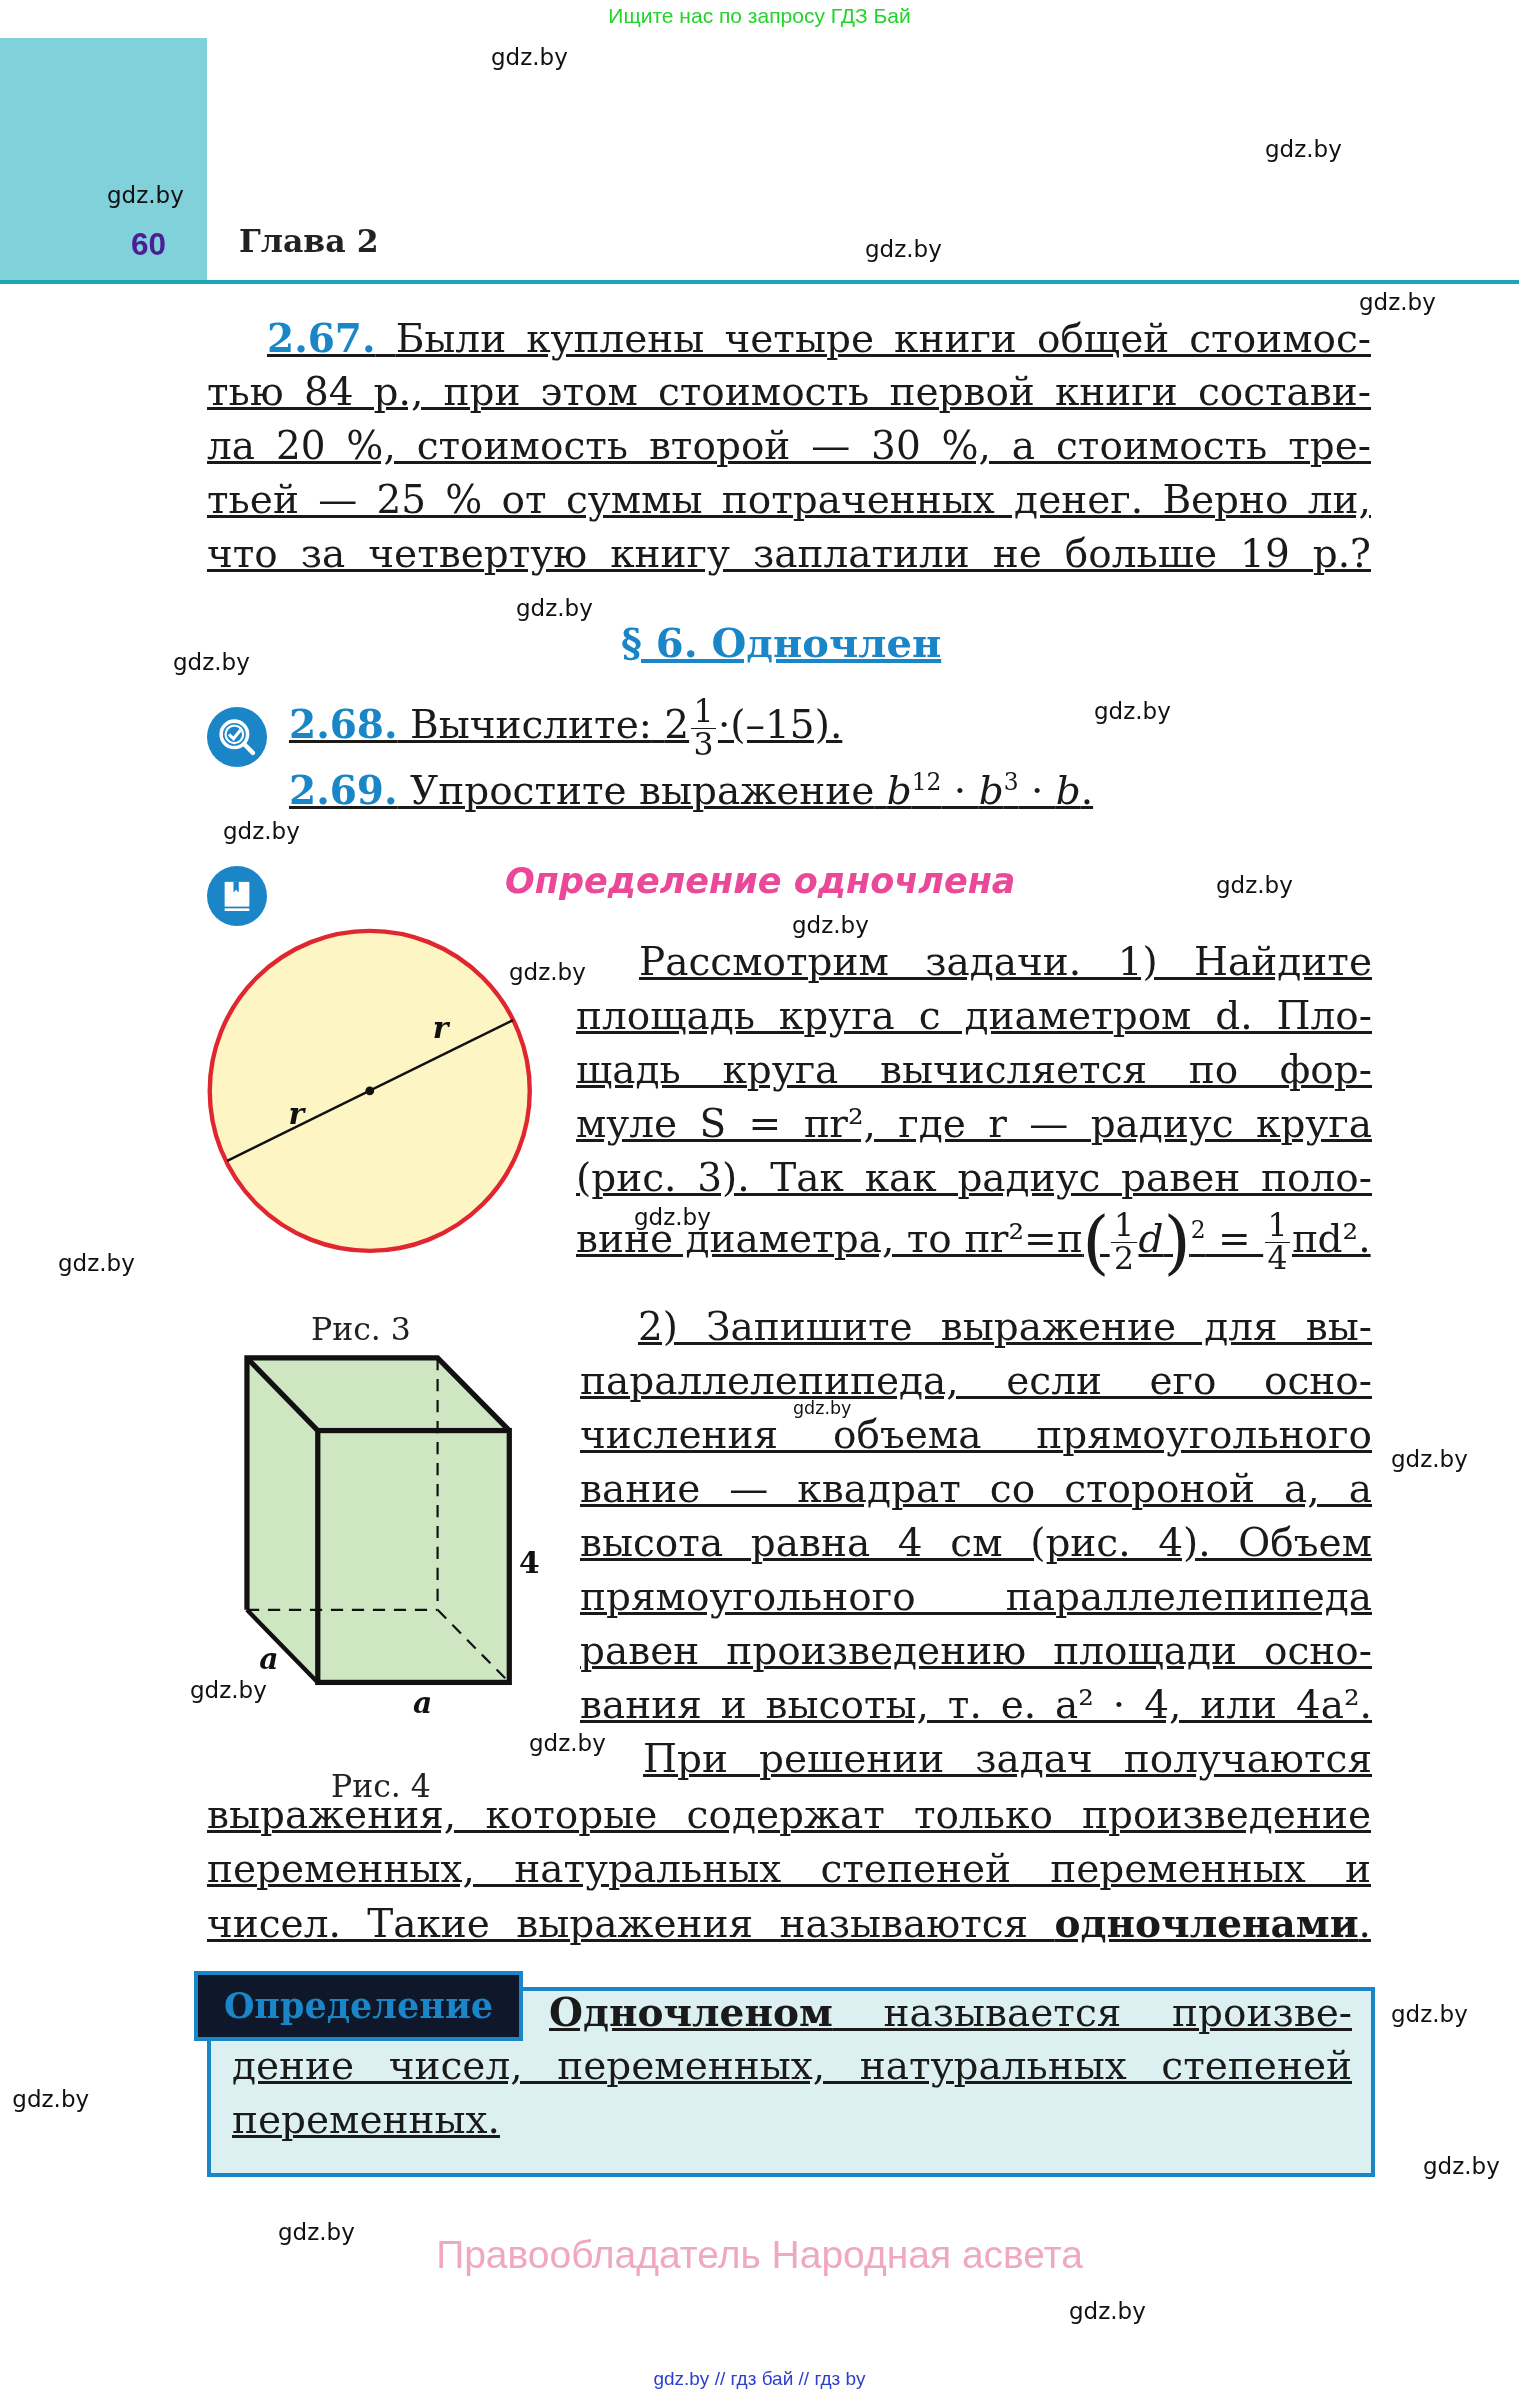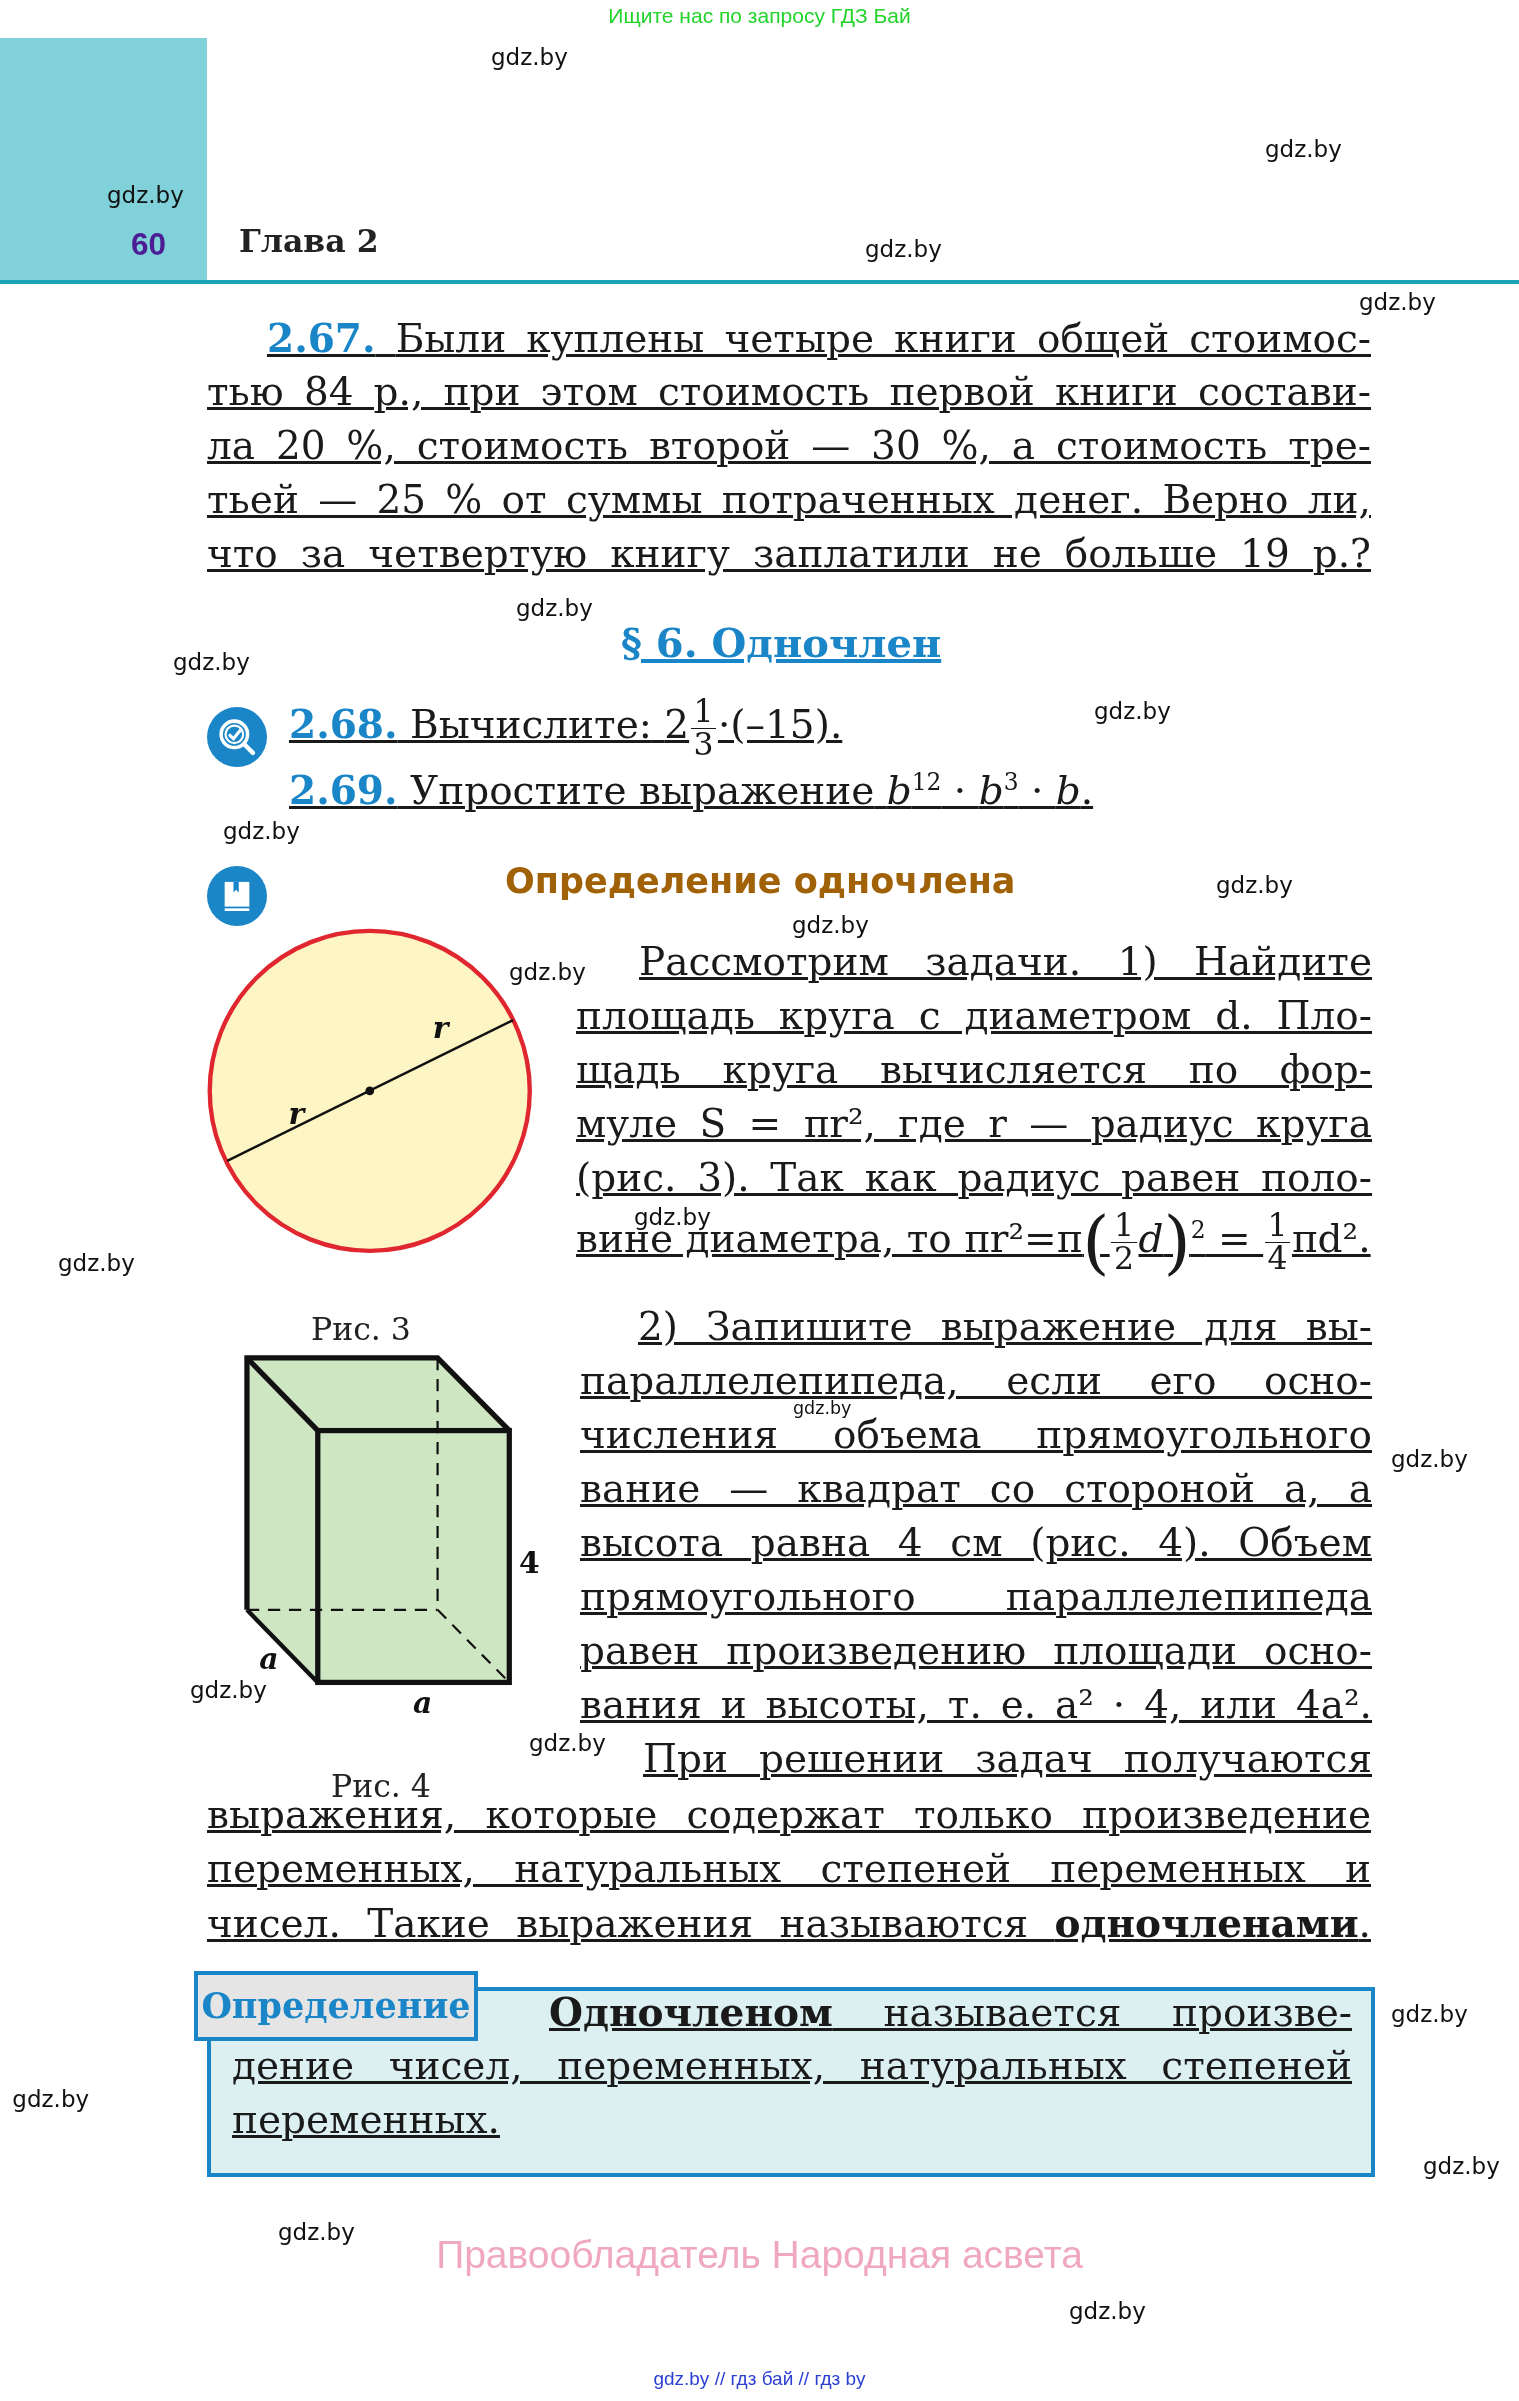--- a/index.html
+++ b/index.html
@@ -22,26 +22,26 @@
   .num { color:#1a86c8; font-weight:bold; }
   .blue-h { color:#1a86c8; font-weight:bold; }
   .it { font-style:italic; }
   sup { font-size:60%; line-height:0; }
   .frac { display:inline-block; vertical-align:middle; text-align:center; font-size:31.5px; line-height:31.5px; margin:0 1.8px; }
   .frac .n { display:block; border-bottom:1.8px solid #1a1a1a; padding:0 2.6px; }
   .frac .d { display:block; }
   .big-paren { font-size:70px; line-height:54px; vertical-align:middle; font-weight:100; }
 
   .icon-circle { width:60px; height:60px; border-radius:50%; background:#1a86c8; }
-  .subhead { font-family:"DejaVu Sans","Liberation Sans",sans-serif; font-weight:bold; font-size:35px; color:#a16207; }
+  .subhead { font-family:"DejaVu Sans","Liberation Sans",sans-serif; font-weight:bold; font-size:35px; color:#ec4899;font-style:italic; }
   .caption { font-family:"DejaVu Serif",serif; font-size:31.5px; color:#222;margin-top:33px; }
 
   .def-main { left:207px; top:1987px; width:1160px; height:182px;
               background:#dcf0f2; border:4.4px solid #1a86c8; }
-  .def-label { left:194px; top:1971px; width:284px; height:70px; background:#e5e5e5;
+  .def-label { left:194px; top:1971px; width:329px; height:70px; background:#0f172a;
                border:4.4px solid #1a86c8; box-sizing:border-box; }
   .def-label span { display:block; text-align:center; font-family:"DejaVu Serif",serif; font-weight:bold;
                     font-size:35px; line-height:61px; color:#1a86c8; }
   .copyright { top:2233px; left:0; width:1519px; text-align:center;
                font-family:"Liberation Sans",sans-serif; font-size:39px; color:#f0a7c0; }
   .bottom-links { top:2368px; left:0; width:1519px; text-align:center;
                   font-family:"Liberation Sans",sans-serif; font-size:19px; color:#2b3fd1; }
 </style>
 </head>
 <body>

